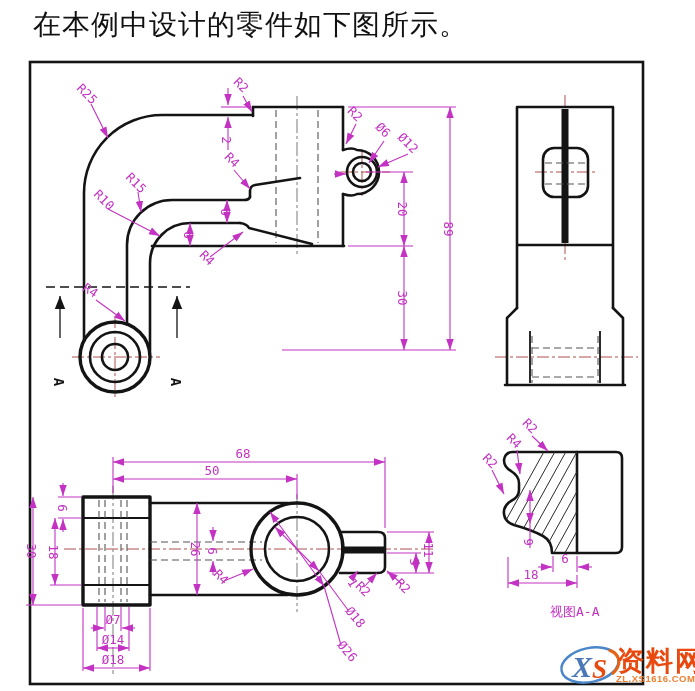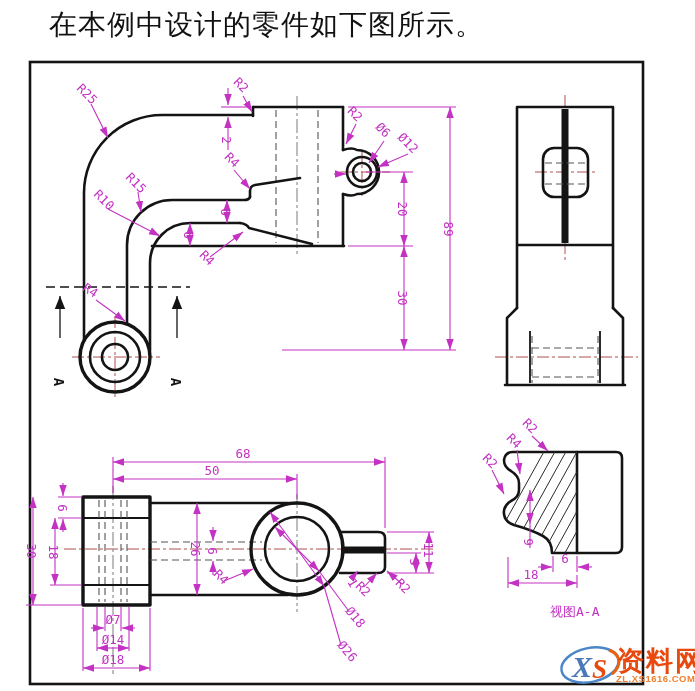--- a/index.html
+++ b/index.html
@@ -1,19 +1,19 @@
 <!DOCTYPE html>
 <html><head>
 <meta charset="utf-8">
 <style>
   html,body{margin:0;padding:0;background:#fff;}
   #stage{position:relative;width:695px;height:691px;background:#ffffff;overflow:hidden;
          font-family:"Liberation Sans",sans-serif;}
   #title{position:absolute;left:33px;top:6px;font:28px "Liberation Serif",serif;color:#111;
-         letter-spacing:1px;white-space:nowrap;margin-left:16px;}
+         letter-spacing:1px;white-space:nowrap;}
   svg{position:absolute;left:0;top:0;}
   .ol{stroke:#141414;stroke-width:2.6;fill:none;stroke-linecap:round;stroke-linejoin:round;}
   .ol3{stroke:#141414;stroke-width:3.4;fill:none;stroke-linejoin:round;}
   .m{stroke:#141414;stroke-width:1.8;fill:none;}
   .hid{stroke:#555;stroke-width:1.1;fill:none;stroke-dasharray:7 4;}
   .clg{stroke:#7a7a7a;stroke-width:1;fill:none;stroke-dasharray:14 3 3 3;}
   .cl{stroke:#b05050;stroke-width:1;fill:none;stroke-dasharray:12 3 3 3;}
   .sec{stroke:#141414;stroke-width:1.6;fill:none;stroke-dasharray:9 5;}
   .blk{stroke:#141414;stroke-width:1.3;fill:none;}
   .dim{stroke:#c332c3;stroke-width:1.1;fill:none;}

